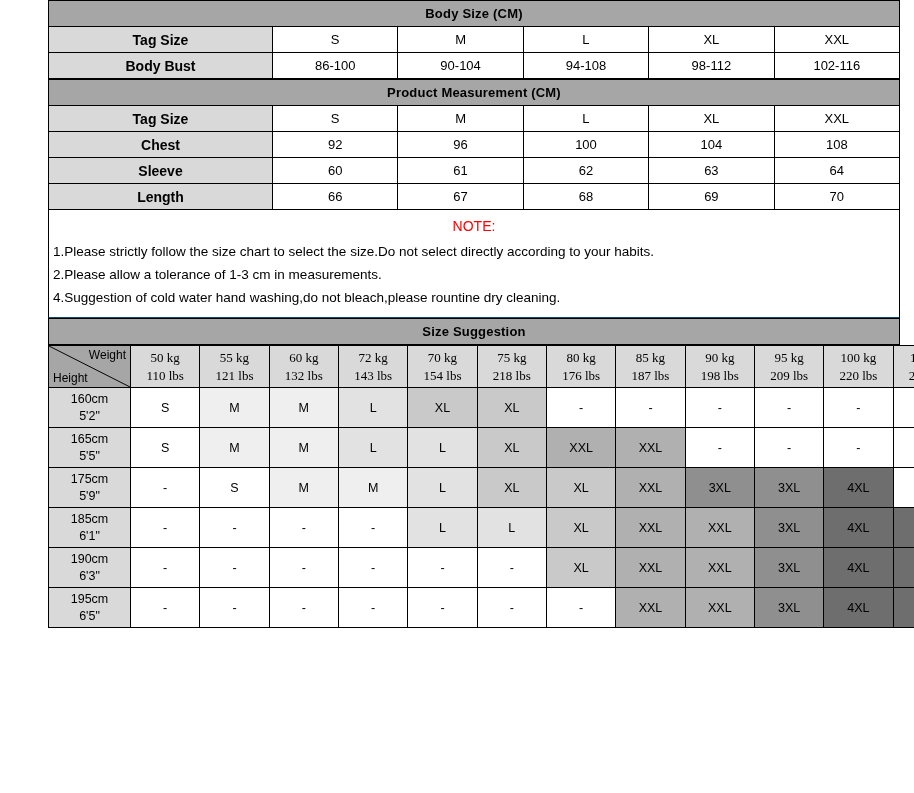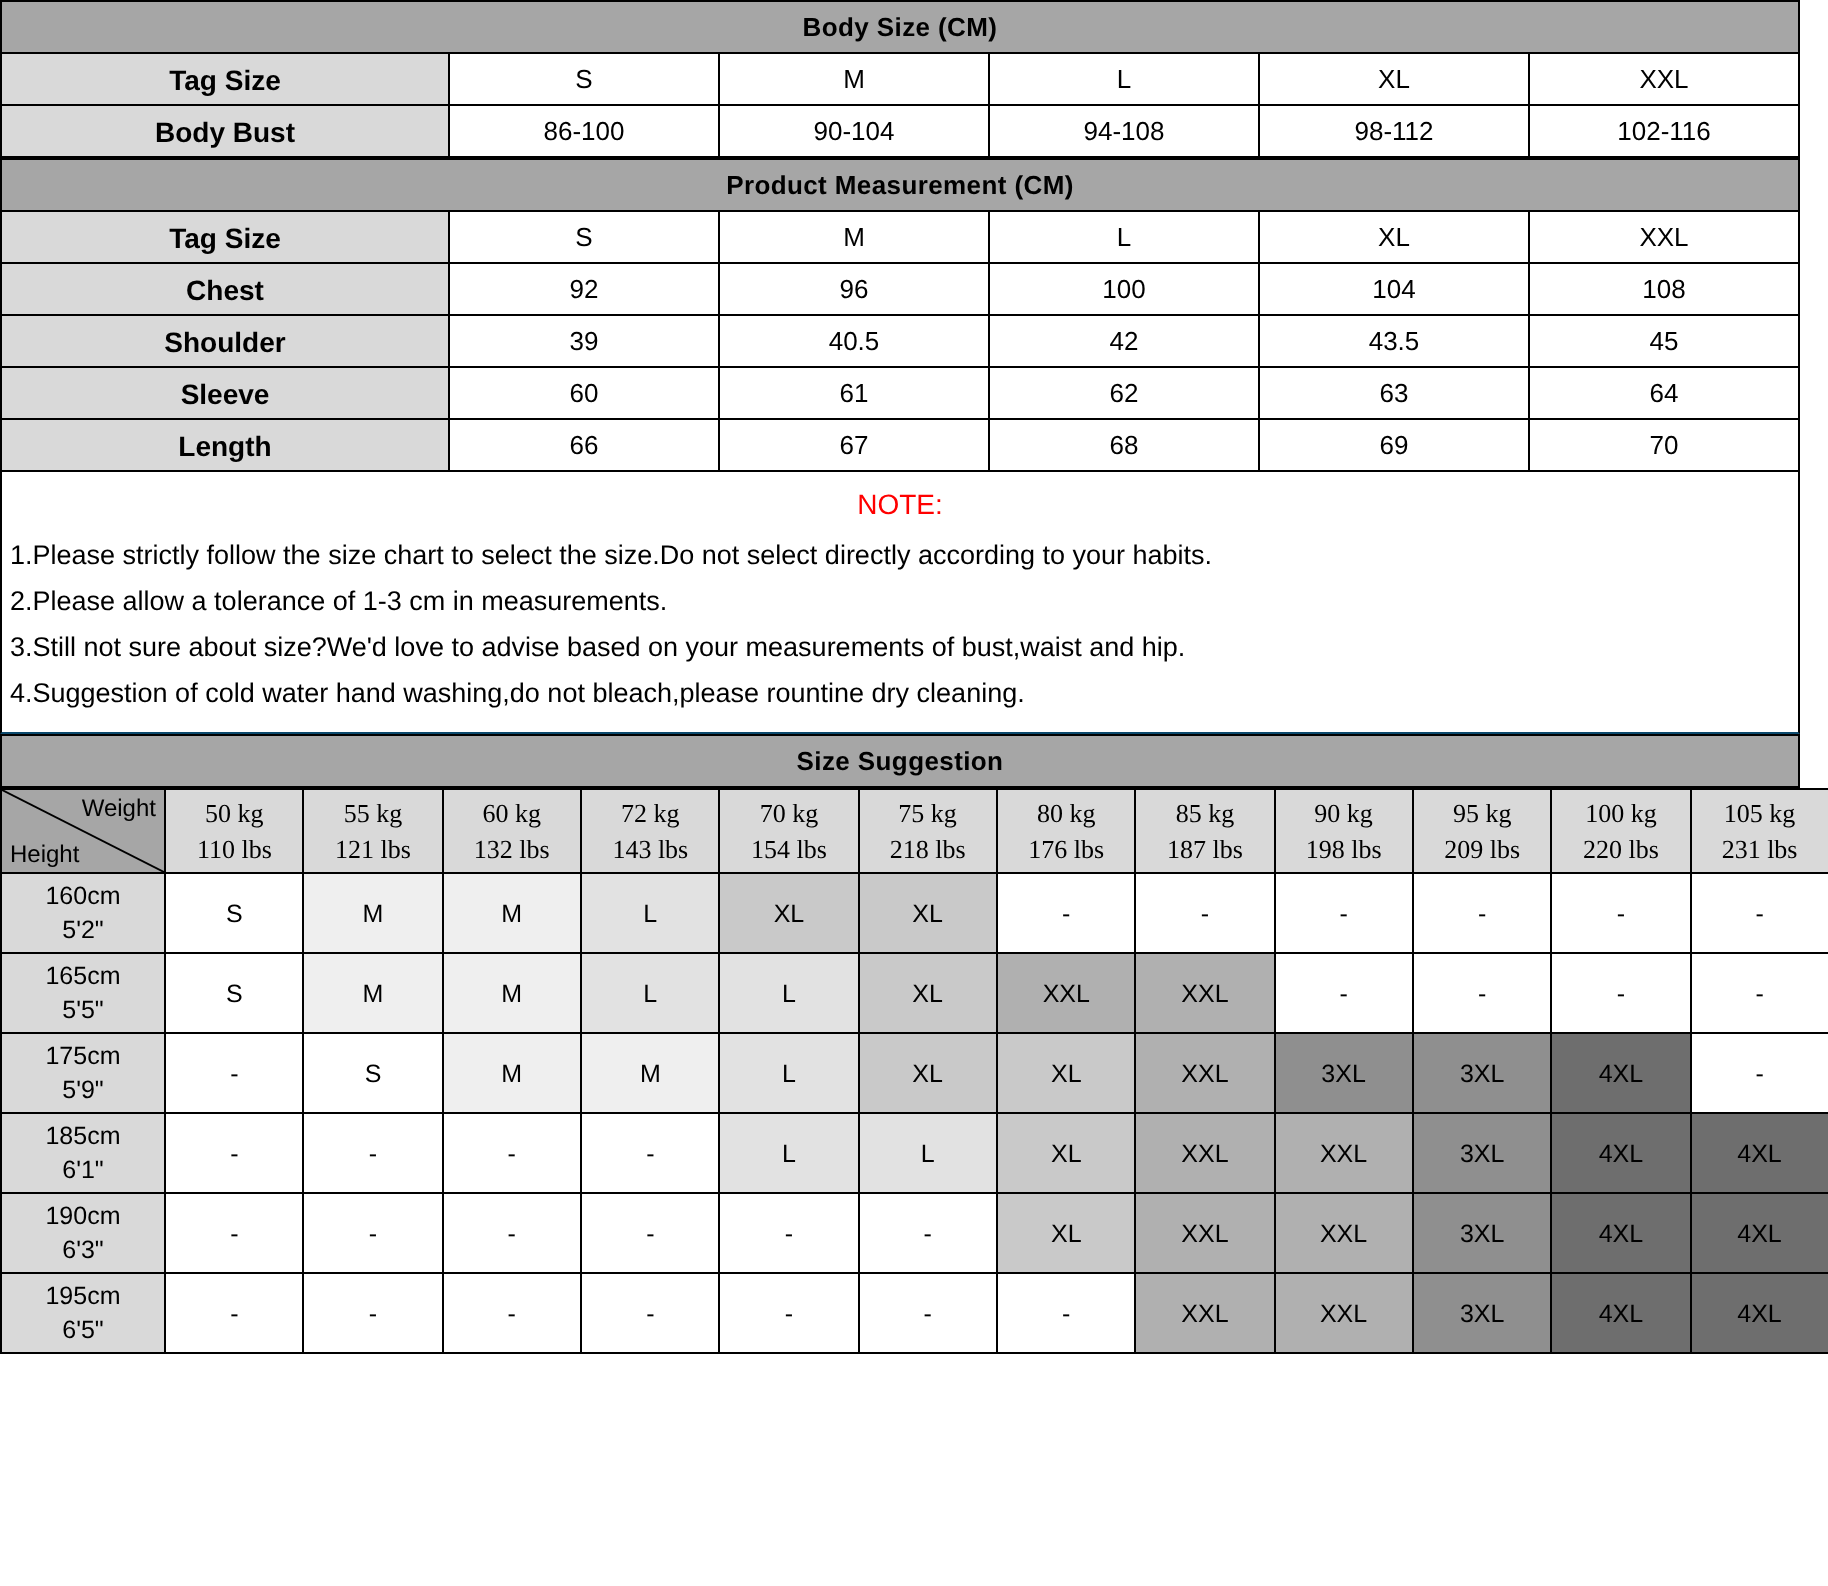--- a/index.html
+++ b/index.html
@@ -6,21 +6,21 @@
   html, body { margin: 0; padding: 0; }
   body {
     width: 914px;
     height: 793px;
     background: #ffffff;
     font-family: "Liberation Sans", sans-serif;
     font-size: 13px;
     color: #000000;
     overflow: hidden;
   }
-  .page { width: 900px; height: 793px; position: relative; }
+  .page { width: 900px; height: 793px; position: relative; padding-left: 48px; }
 
   table { border-collapse: collapse; width: 100%; table-layout: fixed; }
   td, th { border: 1px solid #000000; text-align: center; vertical-align: middle; font-weight: normal; }
 
   
   .banner {
     background: #a6a6a6;
     font-size: 19px;
     font-weight: bold;
     height: 32px;
@@ -150,28 +150,20 @@
       </tr>
       <tr>
         <td class="rowhead">Chest</td>
         <td>92</td>
         <td>96</td>
         <td>100</td>
         <td>104</td>
         <td>108</td>
       </tr>
       <tr>
-        <td class="rowhead">Shoulder</td>
-        <td>39</td>
-        <td>40.5</td>
-        <td>42</td>
-        <td>43.5</td>
-        <td>45</td>
-      </tr>
-      <tr>
         <td class="rowhead">Sleeve</td>
         <td>60</td>
         <td>61</td>
         <td>62</td>
         <td>63</td>
         <td>64</td>
       </tr>
       <tr>
         <td class="rowhead">Length</td>
         <td>66</td>
@@ -180,21 +172,20 @@
         <td>69</td>
         <td>70</td>
       </tr>
     </tbody>
   </table>
 
   <div class="notes">
     <div class="note-title">NOTE:</div>
     <div class="note-line">1.Please strictly follow the size chart to select the size.Do not select directly according to your habits.</div>
     <div class="note-line">2.Please allow a tolerance of 1-3 cm in measurements.</div>
-    <div class="note-line">3.Still not sure about size?We'd love to advise based on your measurements of bust,waist and hip.</div>
     <div class="note-line">4.Suggestion of cold water hand washing,do not bleach,please rountine dry cleaning.</div>
   </div>
 
   <table class="sizetable">
     <tbody>
       <tr>
         <td class="banner">Size Suggestion</td>
       </tr>
     </tbody>
   </table>

